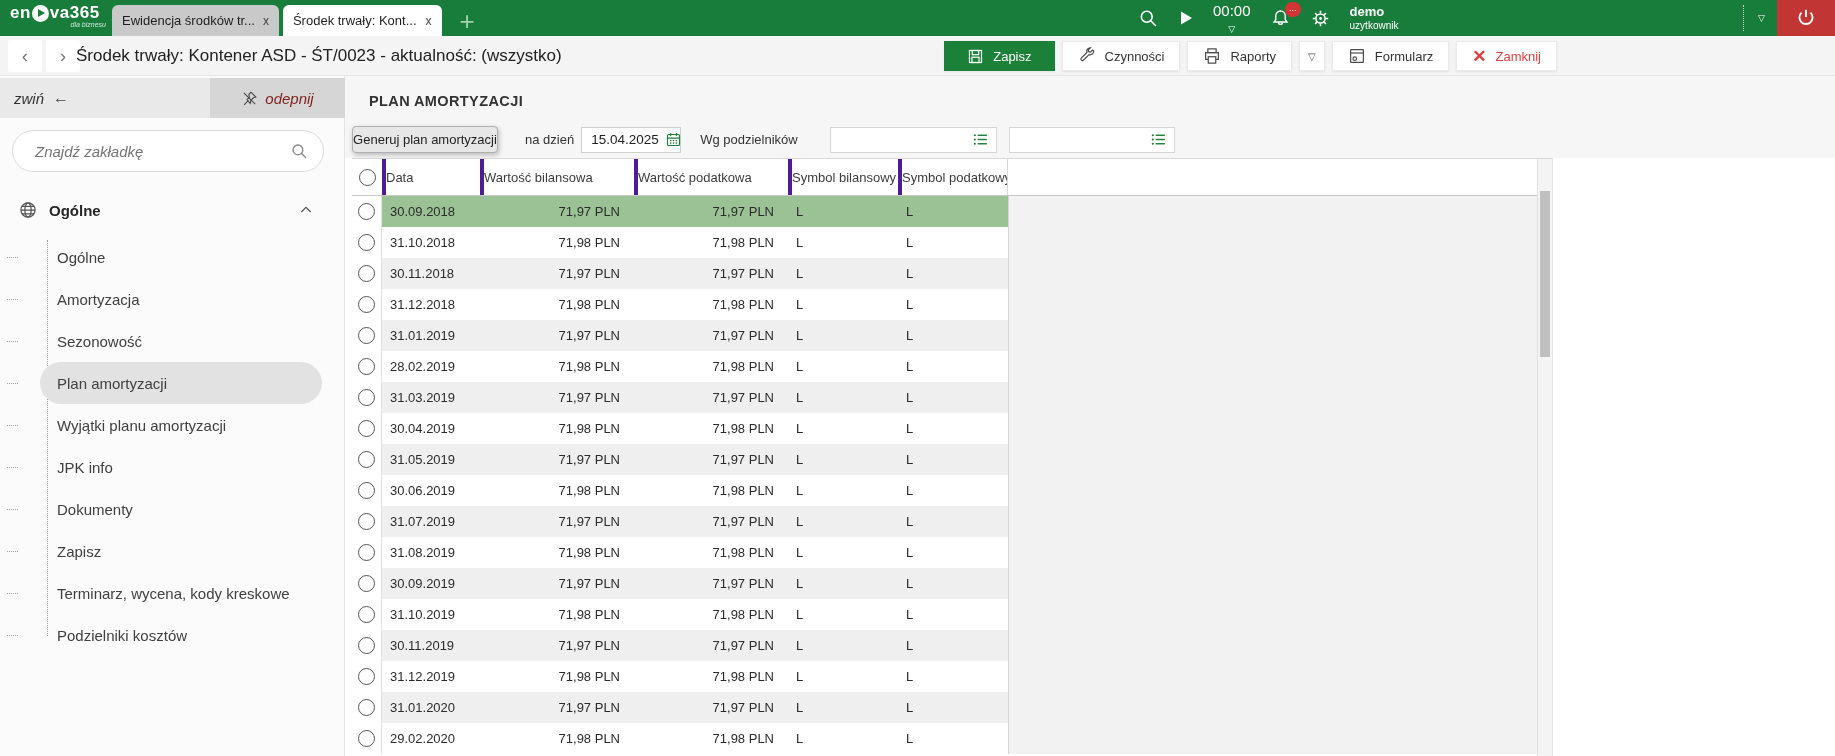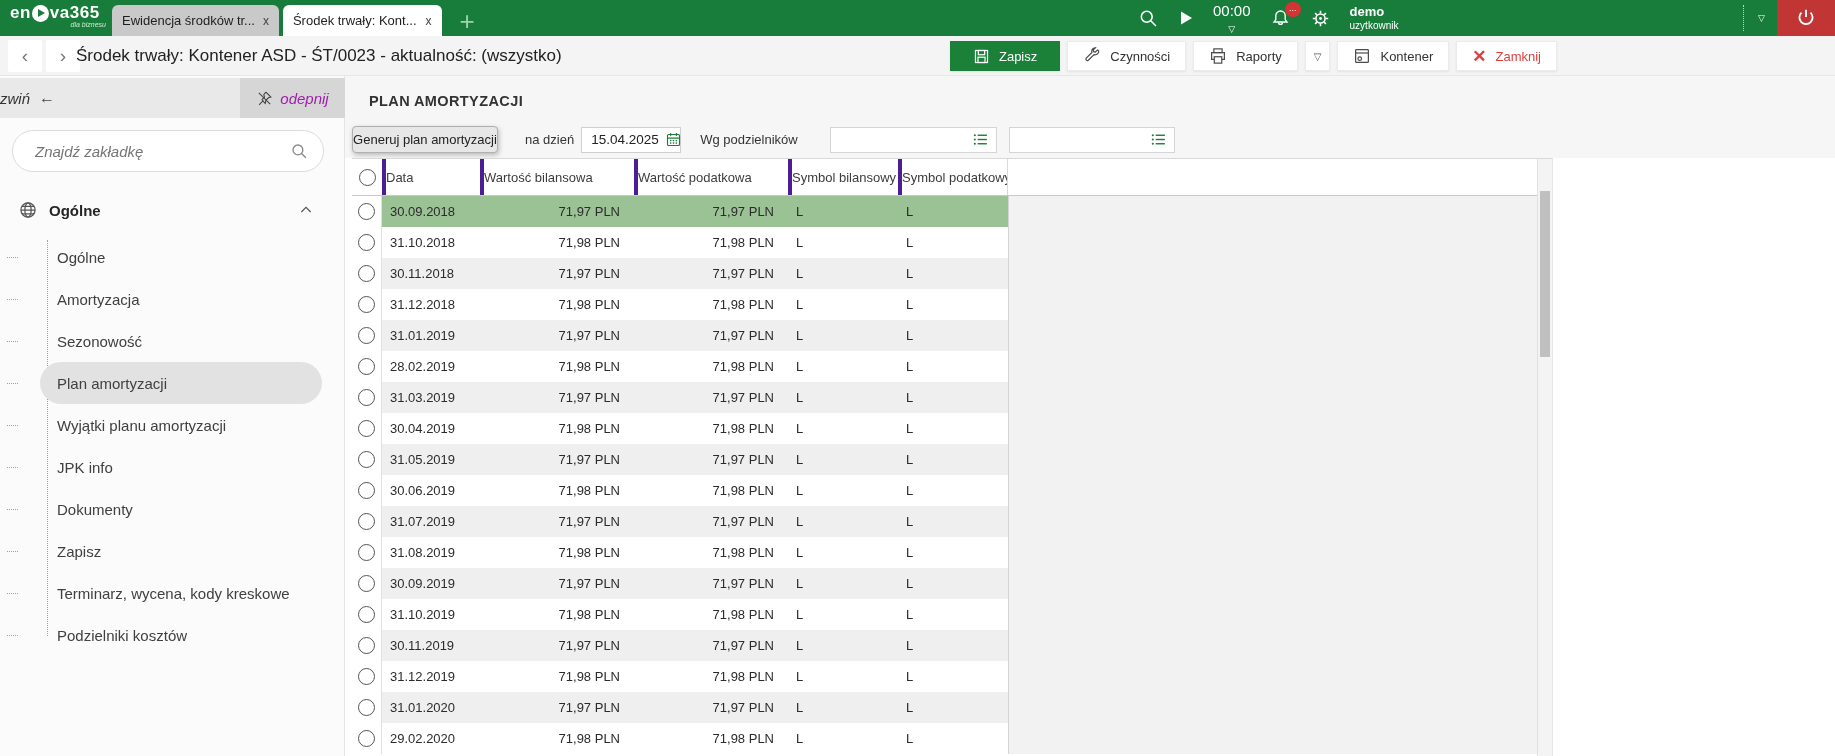--- a/index.html
+++ b/index.html
@@ -41,25 +41,25 @@
   .tb-buttons{position:absolute;right:278px;top:5px;height:30px;display:flex;gap:7px;margin-left:12px;}
   .tbtn{display:flex;align-items:center;gap:9px;padding:0 15px;background:#fff;border:1px solid #ebebeb;
         box-shadow:0 1px 2px rgba(0,0,0,.07);font-size:13px;color:#333;cursor:pointer;white-space:nowrap;}
   .tbtn.save{background:#1b8038;color:#fff;border-color:#1b8038;padding:0 22px;}
   .tbtn.close-btn{color:#e03e3e;}
   .tbtn .x-glyph{color:#e03e3e;font-size:17px;font-weight:bold;}
   .tbtn.caret-chip{padding:0 8px;color:#555;font-size:10px;}
   
   .sidebar{position:absolute;top:76px;left:0;width:345px;bottom:0;background:#fbfbfb;border-right:1px solid #e4e4e4;box-sizing:border-box;}
   .strip{position:absolute;top:2px;left:0;width:345px;height:40px;display:flex;}
-  .zwin{flex:1;background:#e9e9e9;display:flex;align-items:center;gap:9px;
+  .zwin{flex:1;background:#e9e9e9;display:flex;align-items:center;gap:9px;padding-left:14px;
         font-style:italic;font-size:15px;color:#333;cursor:pointer;}
   .zwin .arrow{font-style:normal;font-size:16px;color:#444;}
-  .odepnij{width:105px;background:#d6d6d6;display:flex;align-items:center;justify-content:center;gap:7px;
-           font-style:italic;font-size:15px;color:#a21caf;cursor:pointer;}
+  .odepnij{width:135px;background:#d6d6d6;display:flex;align-items:center;justify-content:center;gap:7px;
+           font-style:italic;font-size:15px;color:#7f1d1d;cursor:pointer;}
   .side-search{position:absolute;top:54px;left:12px;width:312px;height:42px;border:1px solid #dcdcdc;border-radius:21px;
                background:#fff;display:flex;align-items:center;box-sizing:border-box;padding:0 14px 0 20px;}
   .side-search input{flex:1;border:none;outline:none;font-family:"Liberation Sans",sans-serif;
                      font-style:italic;font-size:15px;color:#a21caf;background:transparent;}
   .tree{position:absolute;top:116px;left:0;right:0;}
   .tree-root{height:36px;display:flex;align-items:center;gap:11px;padding-left:18px;position:relative;cursor:pointer;}
   .tree-root .rlbl{font-size:15px;font-weight:bold;color:#262626;}
   .tree-root .chev{position:absolute;right:30px;top:10px;}
   .tree-vline{position:absolute;left:47px;top:48px;height:396px;border-left:1px dotted #a0a0a0;}
   .tree-items{margin-top:8px;}
@@ -237,21 +237,21 @@
       <div class="tbtn">
         <span>
           <svg class="ico" width="18" height="18" viewBox="0 0 24 24">
               <g fill="none" stroke="#4a4a4a" stroke-width="1.6">
                 <rect x="3.5" y="3.5" width="17" height="17" rx="1"></rect>
                 <path d="M3.5 8h17"></path>
                 <circle cx="9" cy="15.5" r="2.4"></circle>
               </g>
             </svg>
         </span>
-        <span>Kontener</span>
+        <span>Formularz</span>
       </div>
       <div class="tbtn close-btn">
         <span class="x-glyph">✕</span>
         <span>Zamknij</span>
       </div>
     </div>
   </div>
 
   <div class="sidebar">
     <div class="strip">

